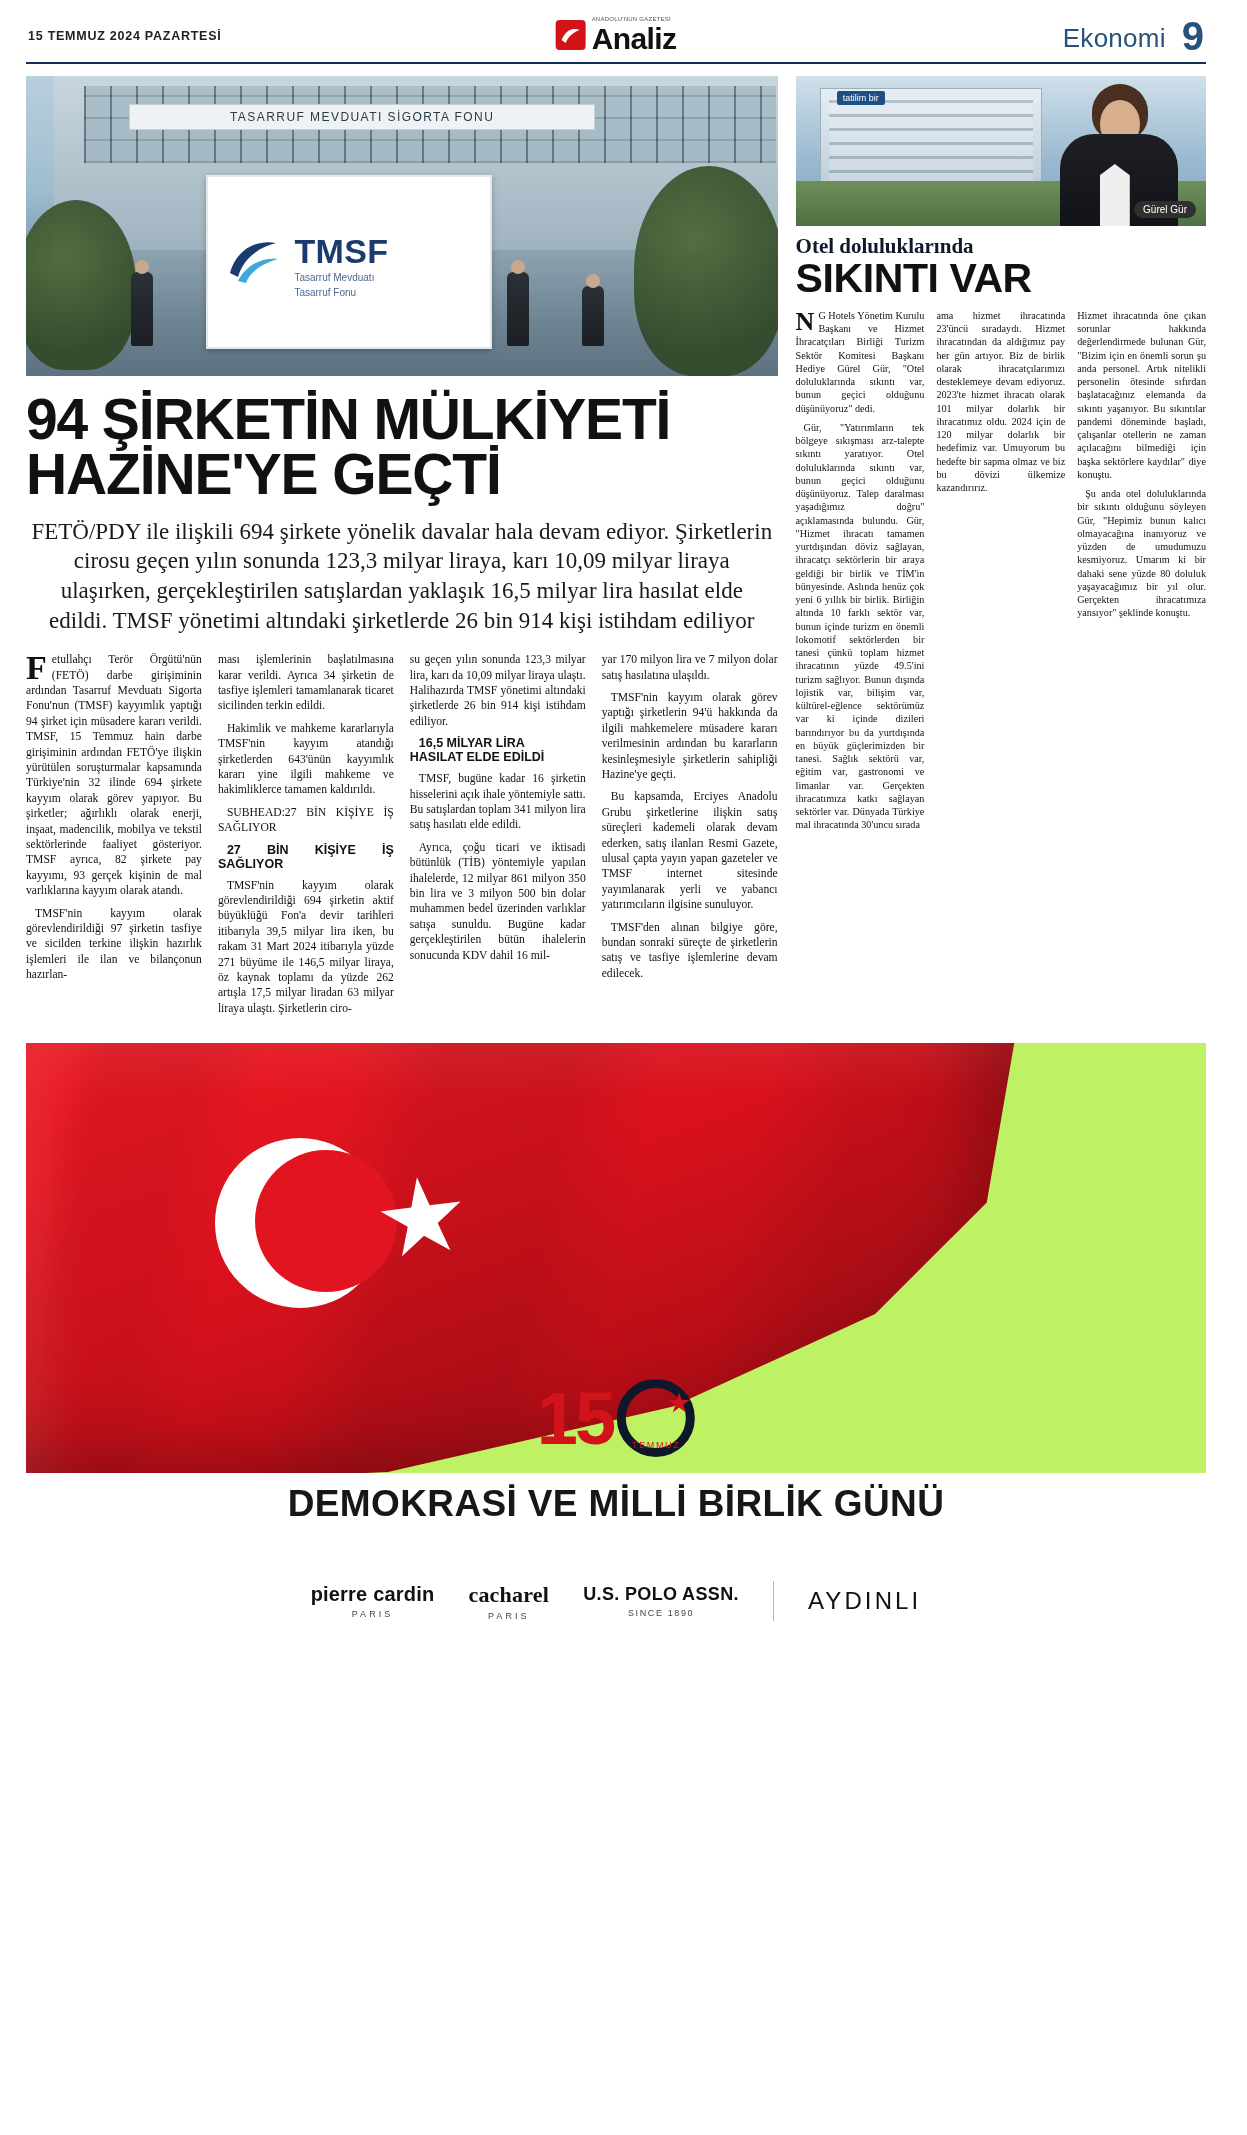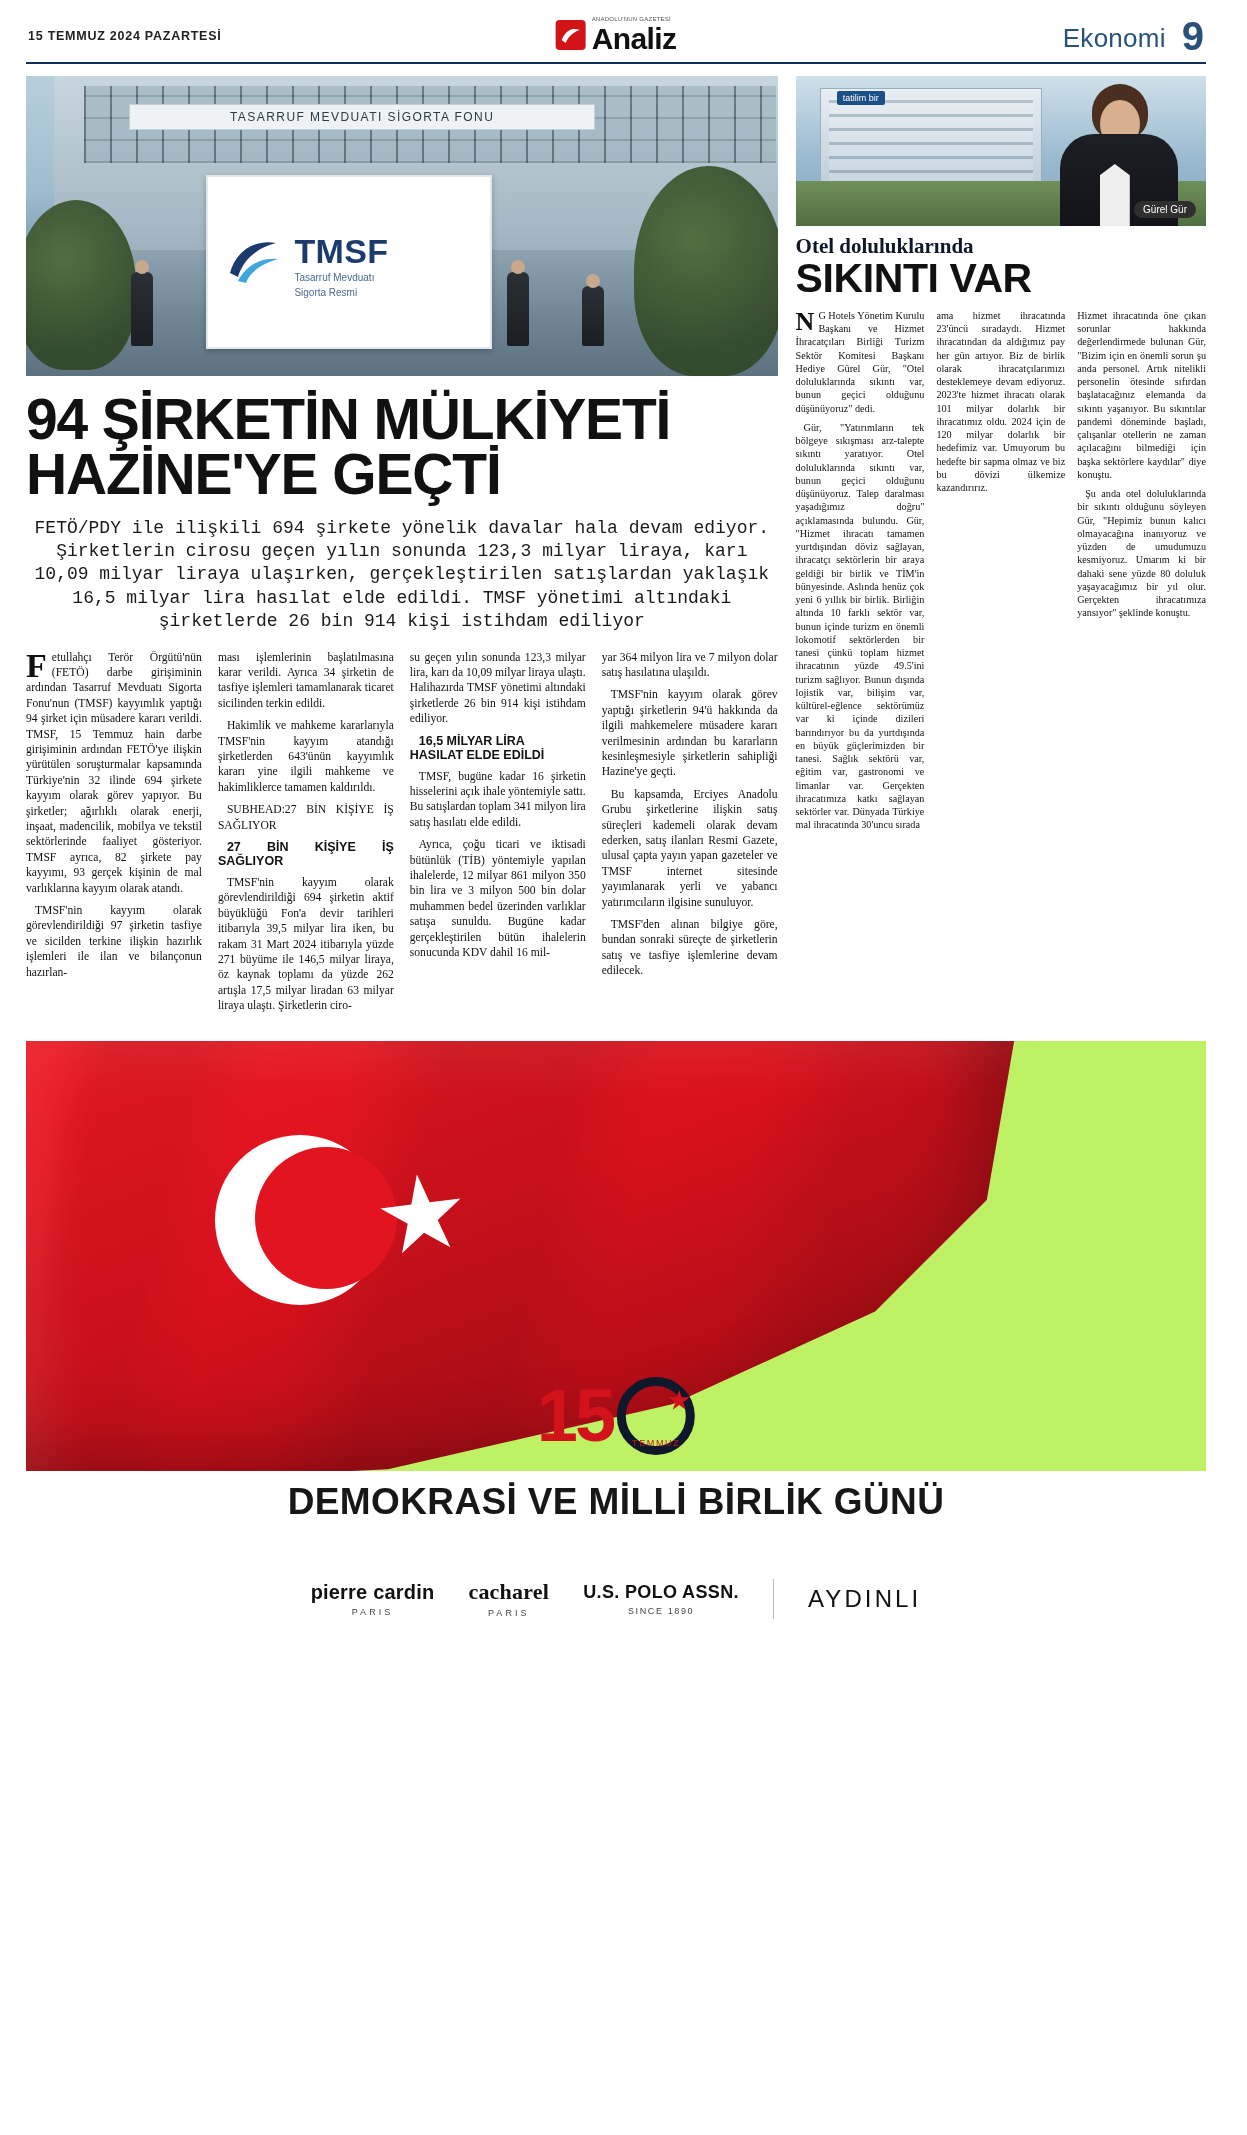--- a/index.html
+++ b/index.html
@@ -121,22 +121,22 @@
     font-family: "Liberation Sans", sans-serif;
     font-weight: 800;
     font-size: 57px;
     line-height: .97;
     letter-spacing: -0.02em;
     color: #111;
     margin: 16px 0 0 0;
   }
   .headline .l2 { display:block; }
   .deck {
-    font-family: Liberation Mono, monospace;
-    font-size: 18px; line-height: 1.3; color: #1a1a1a;
+    font-family: Liberation Serif, serif;
+    font-size: 23px; line-height: 1.3; color: #1a1a1a;
     text-align: center; margin: 14px 4px 16px 4px; font-weight: 400;
   }
 
   
   .body-cols {
     display: grid; grid-template-columns: repeat(4, 1fr);
     column-gap: 16px;
     font-size: 11.6px; line-height: 1.33; text-align: justify;
   }
   .body-cols p { margin: 0 0 7px 0; text-indent: 9px; }
@@ -335,21 +335,21 @@
         <div class="lp-sign">
           <span class="mark">
             <svg width="62" height="62" viewBox="0 0 62 62" aria-hidden="true">
               <path d="M8 42 C14 18, 36 8, 54 12 C38 16, 22 26, 16 46 Z" fill="#1b3b6f"></path>
               <path d="M16 50 C24 34, 40 26, 56 28 C42 32, 28 40, 24 52 Z" fill="#3fa7dc"></path>
             </svg>
           </span>
           <span class="txt">
             <span class="big">TMSF</span>
             <span class="small">Tasarruf Mevduatı</span>
-            <span class="small">Sigorta Resmi</span>
+            <span class="small">Tasarruf Fonu</span>
           </span>
         </div>
       </div>
 
       <h1 class="headline">
         <span>94 ŞİRKETİN MÜLKİYETİ</span>
         <span class="l2">HAZİNE'YE GEÇTİ</span>
       </h1>
 
       <div class="deck">FETÖ/PDY ile ilişkili 694 şirkete yönelik davalar hala devam ediyor. Şirketlerin cirosu geçen yılın sonunda 123,3 milyar liraya, karı 10,09 milyar liraya ulaşırken, gerçekleştirilen satışlardan yaklaşık 16,5 milyar lira hasılat elde edildi. TMSF yönetimi altındaki şirketlerde 26 bin 914 kişi istihdam ediliyor</div>
@@ -366,21 +366,21 @@
           <p class="subhead">27 BİN KİŞİYE İŞ SAĞLIYOR</p>
           <p>TMSF'nin kayyım olarak görevlendirildiği 694 şirketin aktif büyüklüğü Fon'a devir tarihleri itibarıyla 39,5 milyar lira iken, bu rakam 31 Mart 2024 itibarıyla yüzde 271 büyüme ile 146,5 milyar liraya, öz kaynak toplamı da yüzde 262 artışla 17,5 milyar liradan 63 milyar liraya ulaştı. Şirketlerin ciro-</p>
         </div>
         <div>
           <p class="first">su geçen yılın sonunda 123,3 milyar lira, karı da 10,09 milyar liraya ulaştı. Halihazırda TMSF yönetimi altındaki şirketlerde 26 bin 914 kişi istihdam ediliyor.</p>
           <p class="subhead">16,5 MİLYAR LİRA<br>HASILAT ELDE EDİLDİ</p>
           <p>TMSF, bugüne kadar 16 şirketin hisselerini açık ihale yöntemiyle sattı. Bu satışlardan toplam 341 milyon lira satış hasılatı elde edildi.</p>
           <p>Ayrıca, çoğu ticari ve iktisadi bütünlük (TİB) yöntemiyle yapılan ihalelerde, 12 milyar 861 milyon 350 bin lira ve 3 milyon 500 bin dolar muhammen bedel üzerinden varlıklar satışa sunuldu. Bugüne kadar gerçekleştirilen bütün ihalelerin sonucunda KDV dahil 16 mil-</p>
         </div>
         <div>
-          <p class="first">yar 364 milyon lira ve 7 milyon dolar satış hasılatına ulaşıldı.</p>
+          <p class="first">yar 170 milyon lira ve 7 milyon dolar satış hasılatına ulaşıldı.</p>
           <p>TMSF'nin kayyım olarak görev yaptığı şirketlerin 94'ü hakkında da ilgili mahkemelere müsadere kararı verilmesinin ardından bu kararların kesinleşmesiyle şirketlerin sahipliği Hazine'ye geçti.</p>
           <p>Bu kapsamda, Erciyes Anadolu Grubu şirketlerine ilişkin satış süreçleri kademeli olarak devam ederken, satış ilanları Resmi Gazete, ulusal çapta yayın yapan gazeteler ve TMSF internet sitesinde yayımlanarak yerli ve yabancı yatırımcıların ilgisine sunuluyor.</p>
           <p>TMSF'den alınan bilgiye göre, bundan sonraki süreçte de şirketlerin satış ve tasfiye işlemlerine devam edilecek.</p>
         </div>
       </div>
     </div>
 
     <div class="right-col">
       <div class="r-photo">
         <div class="hotel">

